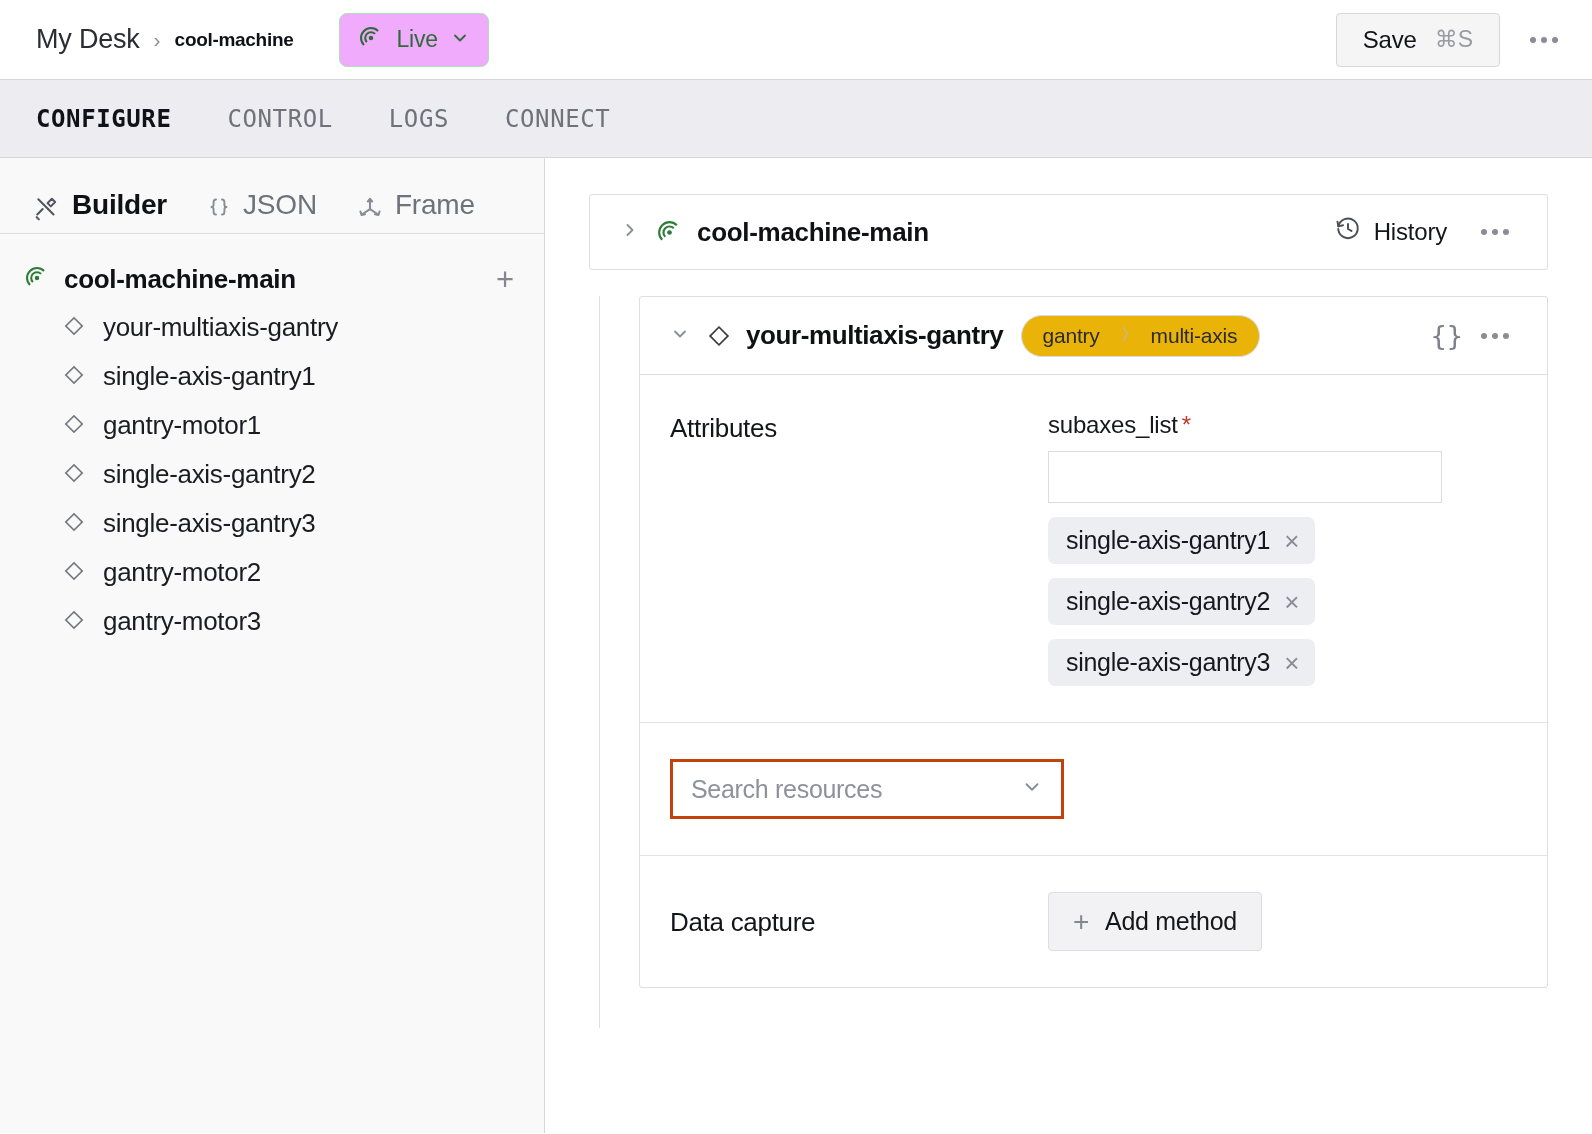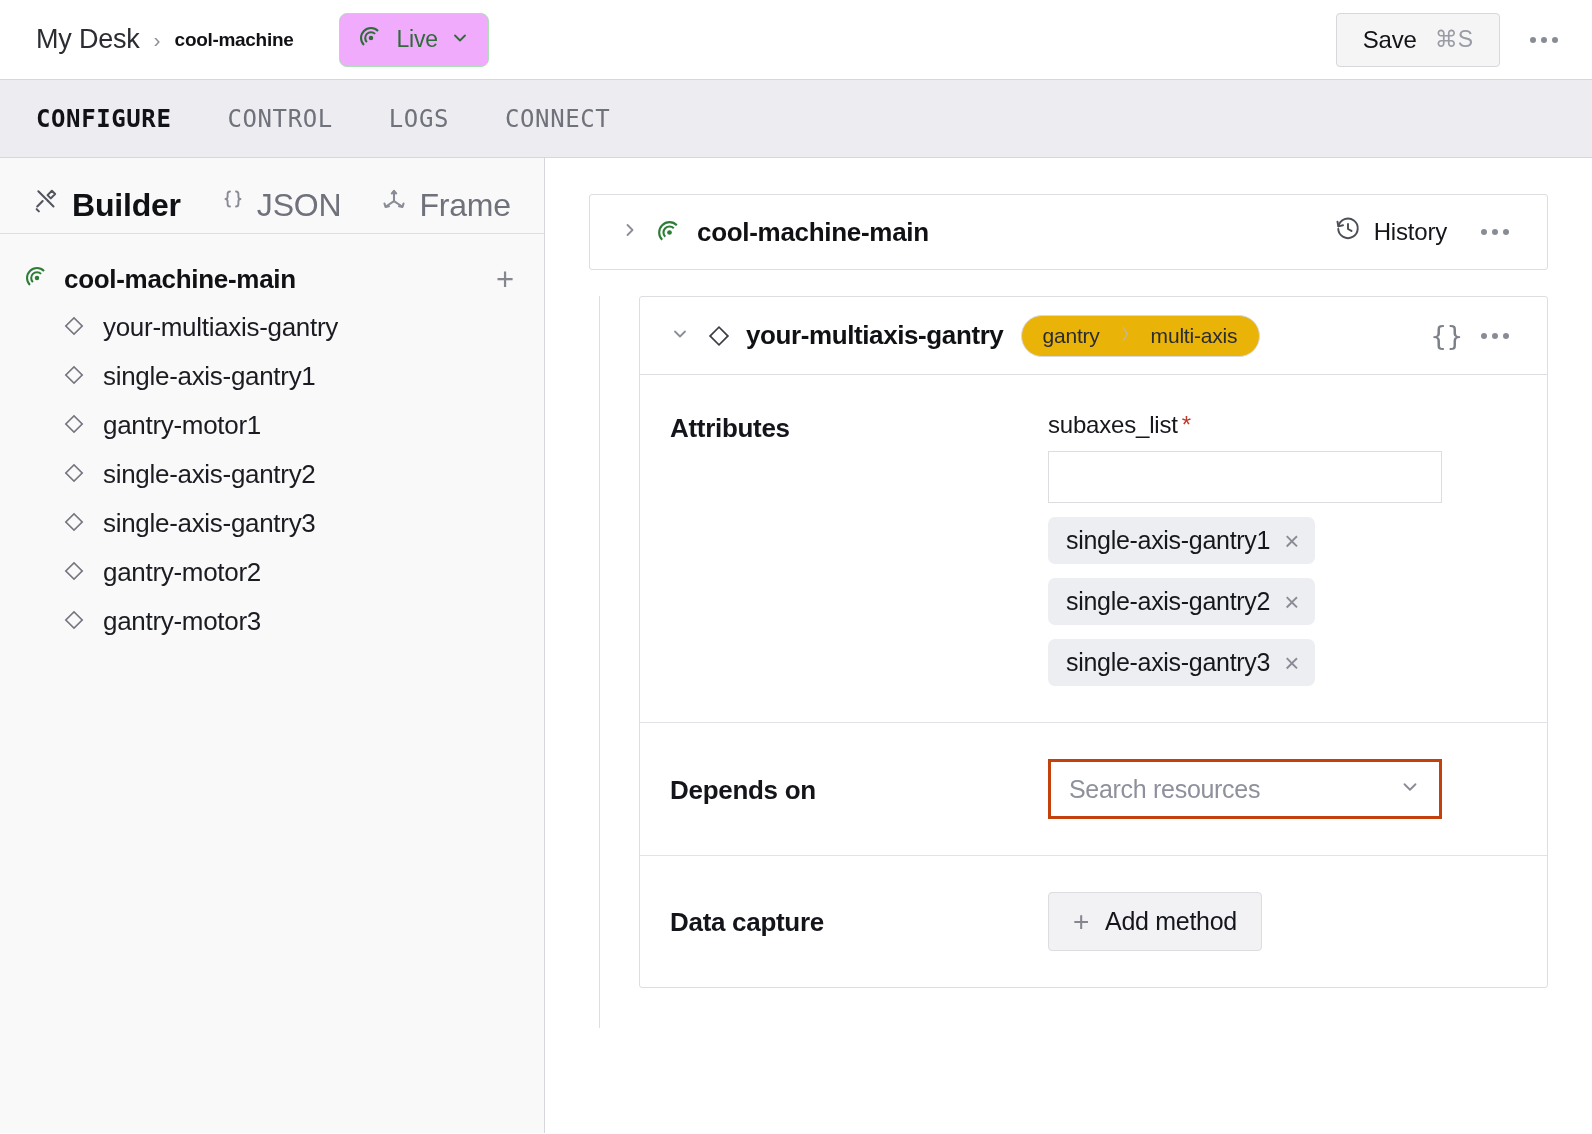--- a/index.html
+++ b/index.html
@@ -118,26 +118,26 @@
   .subtabs {
     height: 76px;
     display: flex;
     align-items: center;
     gap: 0;
     padding: 0 34px;
     border-bottom: 1px solid #dedee3;
   }
   .subtab {
     display: flex;
-    align-items: flex-start;
+    align-items: flex-end;
     gap: 12px;
     margin-right: 40px;
     cursor: pointer;
     color: #6f717b;
-    font-size: 32px;
+    font-size: 28px;
     letter-spacing: -0.2px;
     margin-top: 19px;
   }
   .subtab.active { color: #101114; font-weight: 700; }
   .subtab .sicon { display: flex; align-items: center; justify-content: center; }
 
   .tree { padding: 22px 0 0 0; }
   .tree-root {
     display: flex;
     align-items: center;
@@ -283,21 +283,21 @@
   .row {
     display: flex;
     padding: 36px 30px 36px 30px;
     border-bottom: 1px solid #e2e2e7;
   }
   .row:last-child { border-bottom: none; }
   .row-label {
     width: 378px;
     flex: 0 0 378px;
     font-size: 26px;
-    font-weight: 700;
+    font-weight: 400;
     color: #14151a;
     letter-spacing: -0.3px;
     padding-top: 2px;
   }
   .row-field { flex: 1; }
   .field-label {
     font-size: 24px;
     color: #17181d;
     letter-spacing: -0.2px;
     margin-bottom: 12px;
@@ -608,21 +608,20 @@
               </span>
               <span class="chip">
                 <span>single-axis-gantry3</span>
                 <span class="x">×</span>
               </span>
             </div>
           </div>
         </div>
 
         <div class="row align-mid">
-          <div class="row-label">Depends on</div>
           <div class="row-field">
             <div class="select">
               <span class="ph">Search resources</span>
               <span class="sc">
                 <svg width="22" height="22" viewBox="0 0 24 24" fill="none" stroke="#8a8c95" stroke-width="2" stroke-linecap="round" stroke-linejoin="round">
                     <polyline points="6 9 12 15 18 9"></polyline>
                   </svg>
               </span>
             </div>
           </div>

